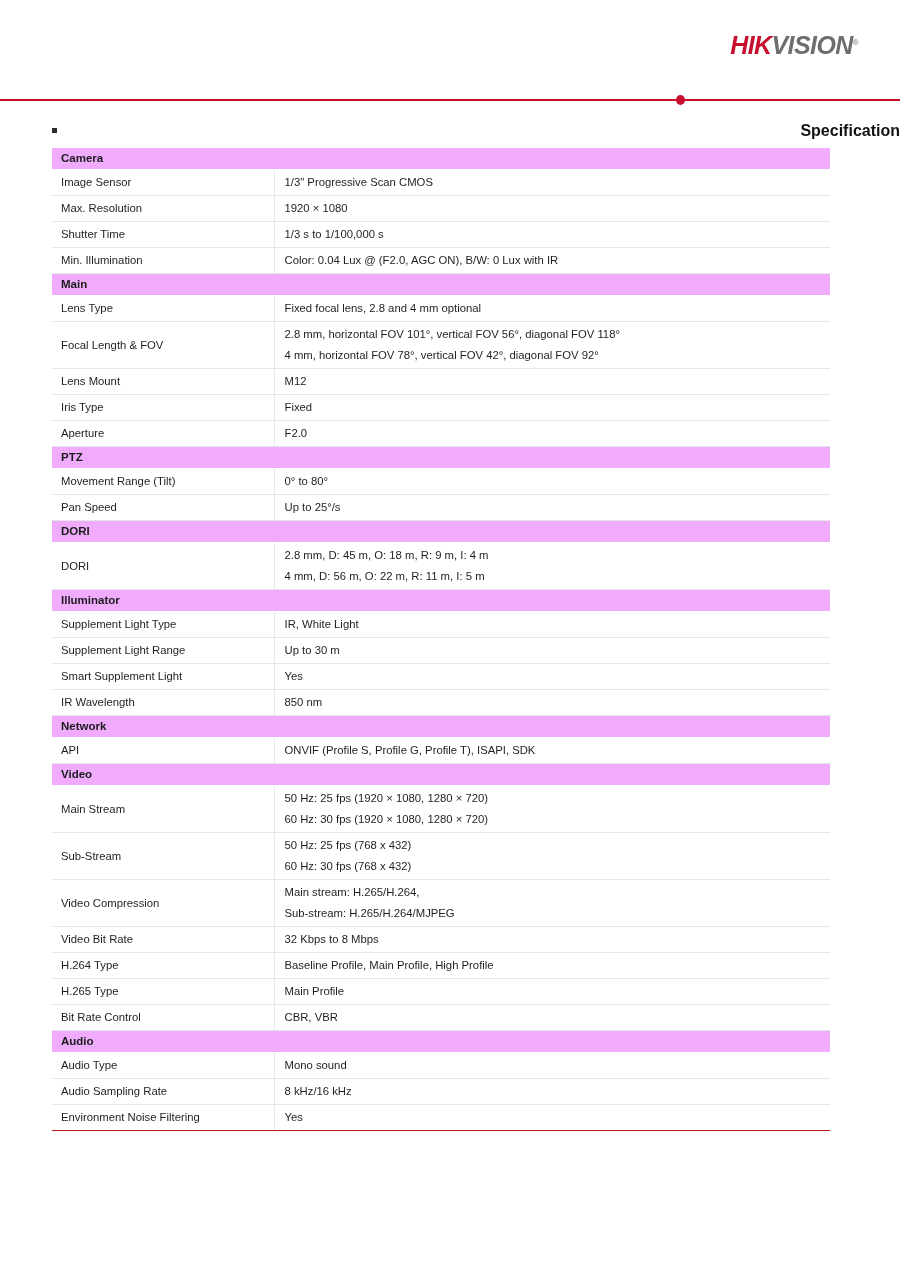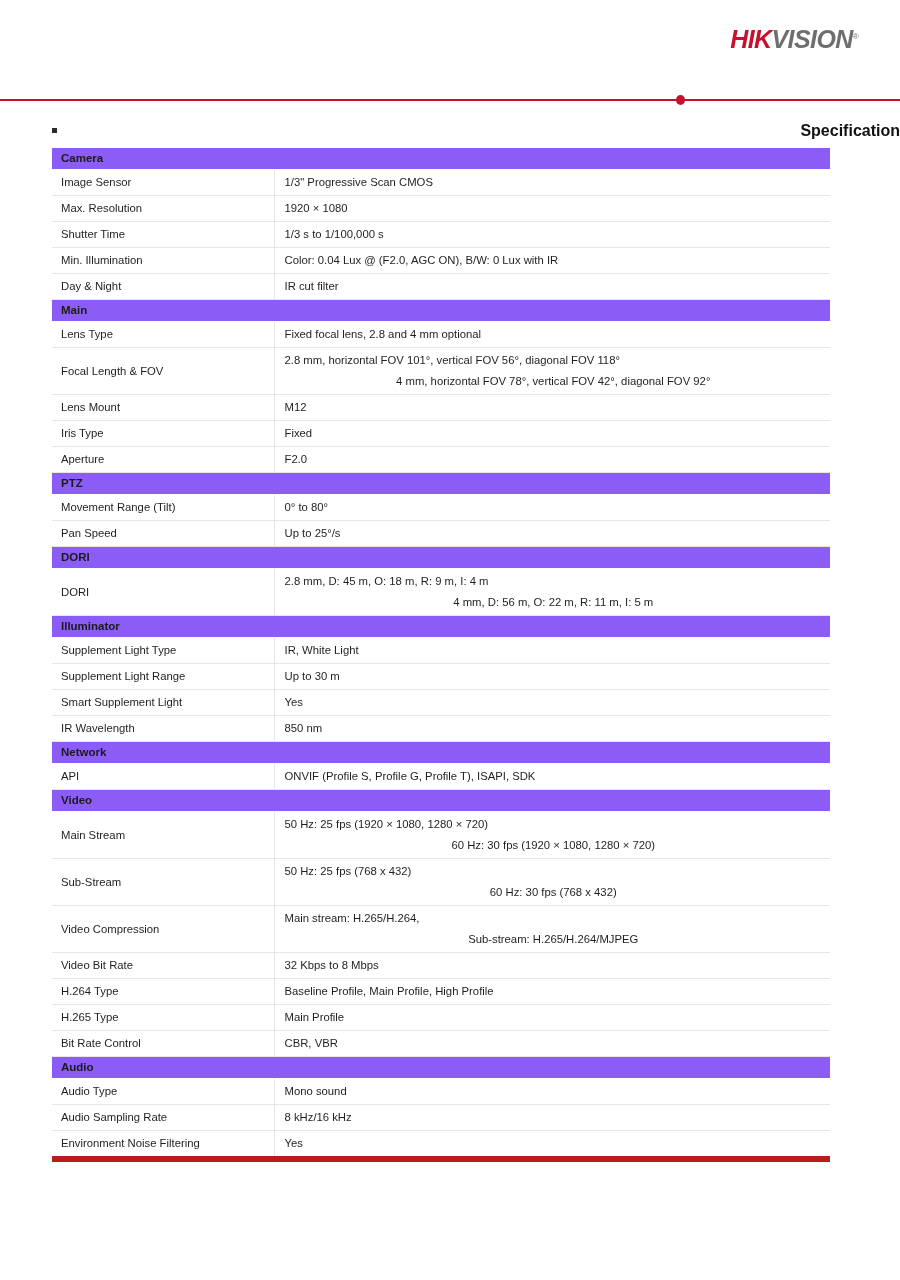--- a/index.html
+++ b/index.html
@@ -18,21 +18,21 @@
   }
 
   
   .page-header {
     position: relative;
     height: 88px;
   }
   .brand-logo {
     position: absolute;
     right: 42px;
-    top: 27px;
+    top: 33px;
     font-style: italic;
     font-weight: bold;
     font-size: 25px;
     letter-spacing: -0.6px;
     white-space: nowrap;
     line-height: 1;
     font-family: "Liberation Sans", sans-serif;
   }
   .brand-hik { color: #c8102e; }
   .brand-vision { color: #6e6e6e; }
@@ -93,21 +93,21 @@
     margin-left: 52px;
     width: 778px;
     border-collapse: collapse;
     table-layout: fixed;
     font-size: 11.3px;
   }
   .spec-table col.col-label { width: 222px; }
   .spec-table col.col-value { width: 556px; }
 
   .spec-table tr.section-row td {
-    background: #8b5cf6;
+    background: #f0abfc;
     font-weight: bold;
     color: #1b1b1b;
     padding: 4px 0 4px 9px;
     border-top: 1px solid #ffffff;
     border-bottom: 1px solid #ffffff;
     font-size: 11.5px;
     line-height: 13px;
     margin-left: 44px;
   }
 
@@ -118,24 +118,24 @@
     line-height: 15px;
     color: #1f1f1f;
   }
   .spec-table tr.data-row td.cell-label {
     border-right: 1px solid #e6e6e6;
   }
   .spec-table tr.data-row td.cell-value {
     padding-left: 10px;
   }
   .spec-table tr.data-row:last-child td {
-    border-bottom: 6px solid #b91c1c;
+    border-bottom: 1px solid #b91c1c;
   }
   .value-line { display: block; }
-  .value-line + .value-line { margin-top: 6px; text-align: center; }
+  .value-line + .value-line { margin-top: 6px; }
 </style>
 </head>
 <body>
 
 <div class="page-header">
   <div class="brand-logo">
     <span class="brand-hik">HIK</span><span class="brand-vision">VISION</span><span class="brand-reg">®</span>
   </div>
 </div>
 
@@ -175,26 +175,20 @@
         <td class="cell-value">
           <span class="value-line">1/3 s to 1/100,000 s</span>
         </td>
       </tr>
       <tr class="data-row">
         <td class="cell-label">Min. Illumination</td>
         <td class="cell-value">
           <span class="value-line">Color: 0.04 Lux @ (F2.0, AGC ON), B/W: 0 Lux with IR</span>
         </td>
       </tr>
-      <tr class="data-row">
-        <td class="cell-label">Day &amp; Night</td>
-        <td class="cell-value">
-          <span class="value-line">IR cut filter</span>
-        </td>
-      </tr>
       <tr class="section-row">
         <td colspan="2">Main</td>
       </tr>
       <tr class="data-row">
         <td class="cell-label">Lens Type</td>
         <td class="cell-value">
           <span class="value-line">Fixed focal lens, 2.8 and 4 mm optional</span>
         </td>
       </tr>
       <tr class="data-row">

